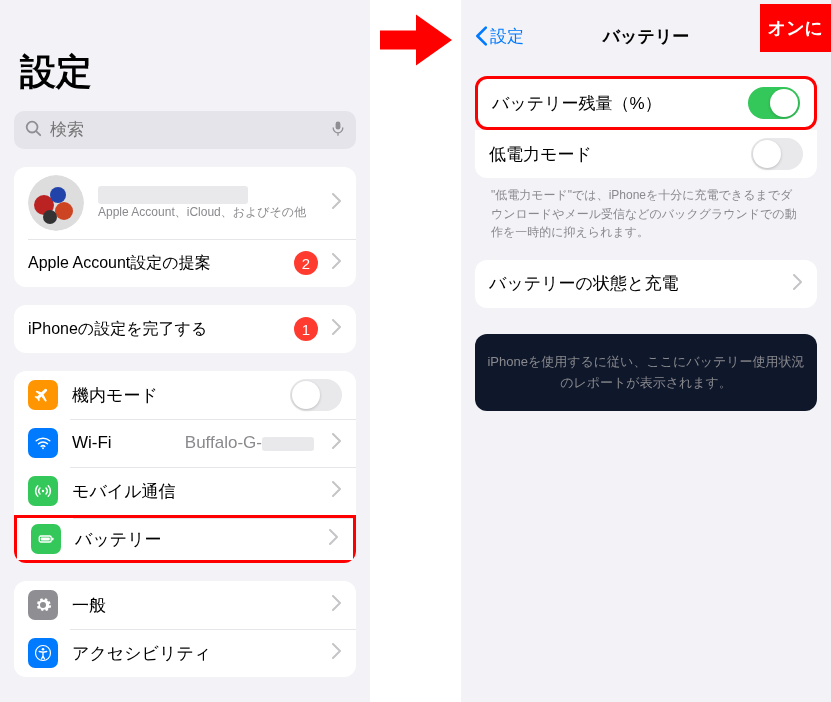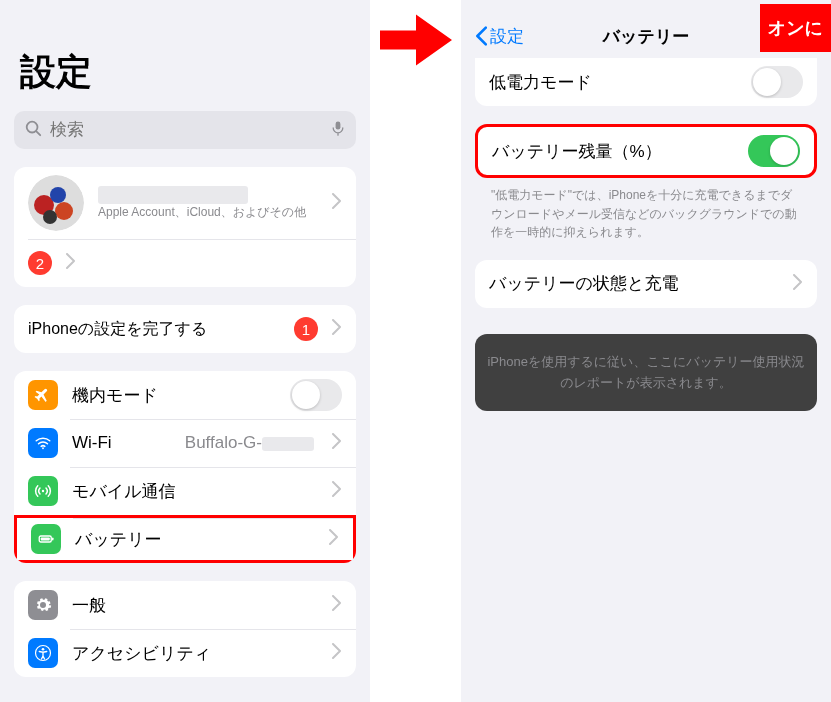--- a/index.html
+++ b/index.html
@@ -39,21 +39,21 @@
   .toggle .knob { position:absolute; top:2px; left:2px; width:28px; height:28px; border-radius:50%; background:#fff; box-shadow:0 1px 3px rgba(0,0,0,.2); transition:none; }
   .toggle.on { background:#34c759; }
   .toggle.on .knob { left:22px; }
 
   
   .nav { display:flex; align-items:center; justify-content:center; position:relative; height:44px; margin-top:14px; }
   .nav .back { position:absolute; left:0; display:flex; align-items:center; gap:3px; color:#007aff; font-size:17px; }
   .nav .title { font-size:17px; font-weight:600; }
 
   .footnote { font-size:12px; color:#8a8a8e; padding:8px 16px 0; line-height:1.55; }
-  .usage-placeholder { margin-top:26px; background:#404040; border-radius:12px; padding:18px 10px; text-align:center; font-size:13px; color:#8a8a8e; line-height:1.6; }
+  .usage-placeholder { margin-top:26px; background:#0f172a; border-radius:12px; padding:18px 10px; text-align:center; font-size:13px; color:#8a8a8e; line-height:1.6; }
 
   .tag-on { position:absolute; top:4px; right:0; background:#f00; color:#fff; font-size:18px; font-weight:700; padding:12px 8px; }
 
   .chev-svg { width:10px; height:16px; }
 </style>
 </head>
 <body>
 
 <svg width="0" height="0" style="position:absolute">
   <defs>
@@ -102,20 +102,21 @@
         </div>
         <div class="account-text">
           <div class="redacted big"></div>
           <div class="sub">Apple Account、iCloud、およびその他</div>
         </div>
         <span class="chev"><svg class="chev-svg">
               <use href="#chev"></use>
             </svg></span>
       </div>
       <div class="row noicon">
+        <span class="label" style="font-size:16px;">Apple Account設定の提案</span>
         <span class="badge-num">2</span>
         <span class="chev"><svg class="chev-svg">
               <use href="#chev"></use>
             </svg></span>
       </div>
     </div>
 
     <div class="group">
       <div class="row noicon">
         <span class="label" style="font-size:16px;">iPhoneの設定を完了する</span>
@@ -222,37 +223,37 @@
     <div class="nav">
       <div class="back">
         <svg width="12" height="20">
             <use href="#chev-l"></use>
           </svg>
         <span>設定</span>
       </div>
       <div class="title">バッテリー</div>
     </div>
 
+    <div class="group red-box-hi" style="margin-top:18px;">
+      <div class="row noicon">
+        <span class="label">バッテリー残量（%）</span>
+        <div class="toggle on">
+            <div class="knob"></div>
+          </div>
+      </div>
+    </div>
+
     <div class="group" style="margin-top:0; border-radius:0 0 12px 12px;">
       <div class="row noicon">
         <span class="label">低電力モード</span>
         <div class="toggle">
             <div class="knob"></div>
           </div>
       </div>
     </div>
-
-    <div class="group red-box-hi" style="margin-top:18px;">
-      <div class="row noicon">
-        <span class="label">バッテリー残量（%）</span>
-        <div class="toggle on">
-            <div class="knob"></div>
-          </div>
-      </div>
-    </div>
     <div class="footnote">"低電力モード"では、iPhoneを十分に充電できるまでダウンロードやメール受信などのバックグラウンドでの動作を一時的に抑えられます。</div>
 
     <div class="group">
       <div class="row noicon">
         <span class="label">バッテリーの状態と充電</span>
         <span class="chev"><svg class="chev-svg">
               <use href="#chev"></use>
             </svg></span>
       </div>
     </div>

